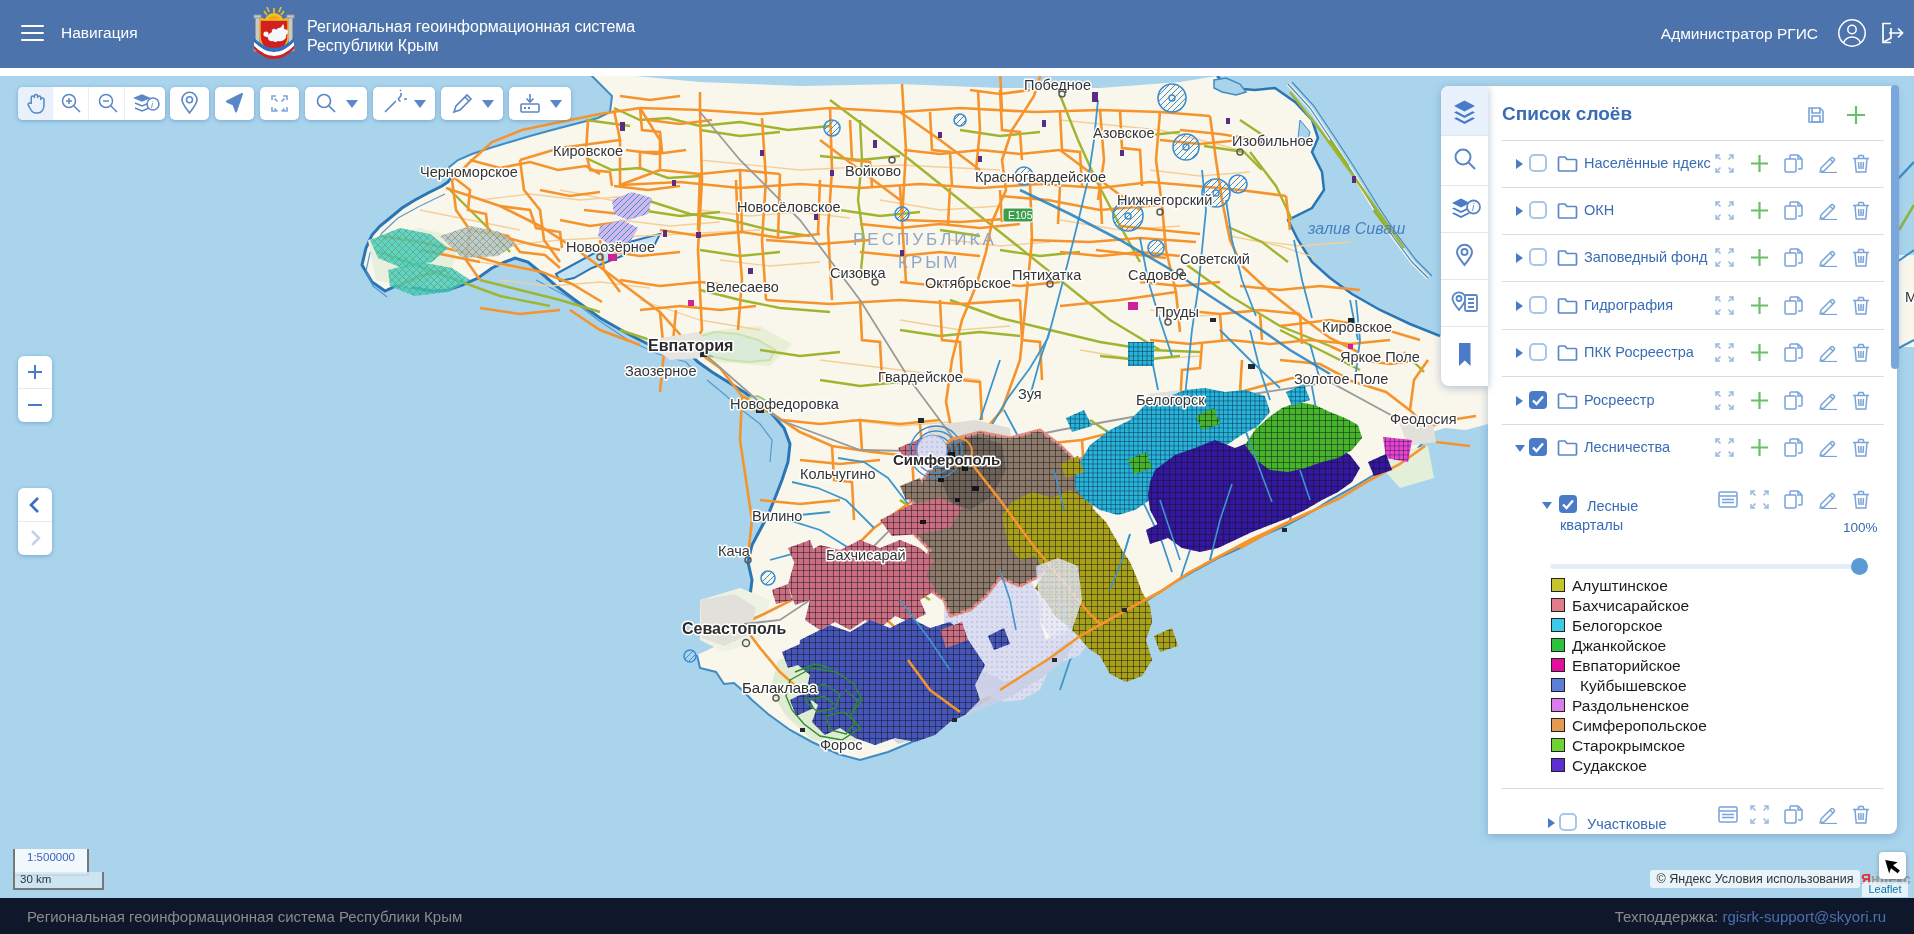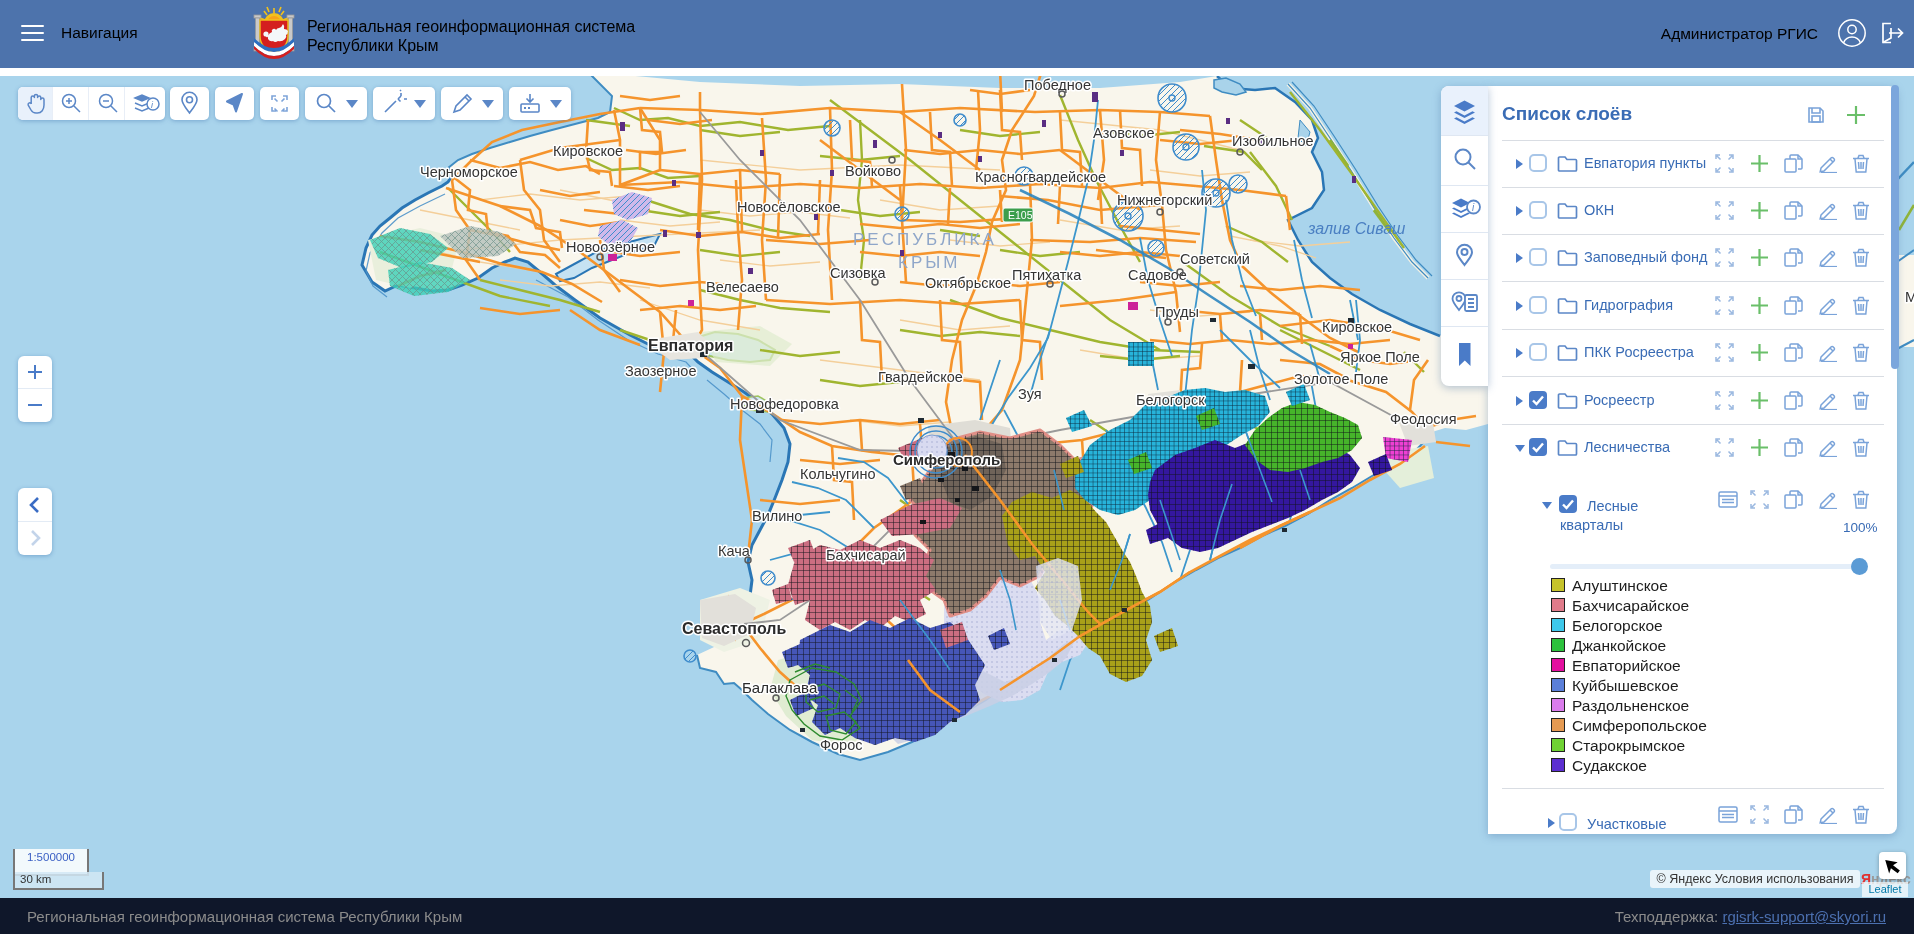--- a/index.html
+++ b/index.html
@@ -4,21 +4,21 @@
 <style>
 *{margin:0;padding:0;box-sizing:border-box}
 html,body{width:1914px;height:934px;overflow:hidden;font-family:"Liberation Sans",sans-serif}
 #header{position:absolute;left:0;top:0;width:1914px;height:68px;background:#4d73ac;z-index:40}
 #map{position:absolute;left:0;top:68px;width:1914px;height:830px;background:#a9d4ec}
 #whitestrip{position:absolute;left:0;top:68px;width:1914px;height:8px;background:#fff;z-index:2}
 #footer{position:absolute;left:0;top:898px;width:1914px;height:39px;background:#0f172a;z-index:40}
 .ftxt{position:absolute;top:10px;font-size:15px;color:#8b8b8b}
 #hamb{position:absolute;left:21px;top:25px;width:23px;height:17px}
 #hamb div{height:2px;background:#fff;margin-bottom:5px;border-radius:1px}
-.htxt{position:absolute;color:#000000;font-size:15px}
+.htxt{position:absolute;color:#ffffff;font-size:15px}
 #maptools{position:absolute;z-index:10}
 .tbtn{position:absolute;top:87px;height:33px;background:#fff;border-radius:5px;box-shadow:0 1px 4px rgba(60,110,170,.45)}
 .tseg{position:absolute;top:0;height:33px;border-left:1px solid #e8eef7}
 svg text{font-family:"Liberation Sans",sans-serif}
 #panel{position:absolute;left:1488px;top:86px;width:409px;height:748px;background:#fff;border-radius:0 8px 8px 0;box-shadow:0 2px 8px rgba(70,110,160,.4);z-index:20}
 #strip{position:absolute;left:1441px;top:86px;width:47px;height:300px;background:#fff;border-radius:8px 0 0 8px;box-shadow:0 2px 8px rgba(70,110,160,.4);z-index:21}
 .scell{position:absolute;left:0;width:47px;height:50px;border-bottom:1px solid #dfe7f2}
 .prow-sep{position:absolute;left:14px;width:382px;height:1px;background:#d9dde3}
 .plbl{position:absolute;color:#3a6cb5;font-size:14.5px}
 .ltxt{position:absolute;color:#1c1c1c;font-size:15.5px}
@@ -727,21 +727,21 @@
       <path d="M6.5,25 a9,9 0 0 1 17,0"></path>
   </svg>
   <svg style="position:absolute;left:1881px;top:22px" width="24" height="22" viewBox="0 0 24 22" fill="none" stroke="#fff" stroke-width="1.7">
     <path d="M10,1.5 h-8 v19 h8"></path>
       <path d="M2,20.5 L10,16 v-10"></path>
       <path d="M8,11 h13 M17,6.5 l4.5,4.5 -4.5,4.5"></path>
   </svg>
 </div>
 <div id="footer">
   <div class="ftxt" style="left:27px">Региональная геоинформационная система Республики Крым</div>
-  <div class="ftxt" style="right:28px">Техподдержка: <span style="color:#4c70b0;text-decoration:underline">rgisrk-support@skyori.ru</span></div>
+  <div class="ftxt" style="right:28px">Техподдержка: <span style="color:#4c70b0;">rgisrk-support@skyori.ru</span></div>
 </div>
 <div id="strip">
   <div class="scell" style="top:0;background:#e9f1fc;border-radius:8px 0 0 0">
     <svg width="47" height="50" viewBox="0 0 47 50">
         <g fill="#4a7bc8">
           <path d="M13,20 l10.5,-5.5 10.5,5.5 -10.5,5.5 Z"></path>
           <path d="M13,26.5 l10.5,5.5 10.5,-5.5 l-2.5,-1.3 -8,4.2 -8,-4.2 Z"></path>
           <path d="M13,32.5 l10.5,5.5 10.5,-5.5 l-2.5,-1.3 -8,4.2 -8,-4.2 Z"></path>
         </g>
       </svg>
@@ -783,21 +783,21 @@
   <svg style="position:absolute;left:357px;top:18px" width="22" height="22" viewBox="0 0 22 22" stroke="#6abf69" stroke-width="2.2" fill="none">
       <path d="M11,2 v18 M2,11 h18"></path>
     </svg>
   <svg style="position:absolute;left:26px;top:72px" width="10" height="12" viewBox="0 0 10 12">
       <path d="M2,1 v10 l7,-5 Z" fill="#4a7bc8"></path>
     </svg>
   <div style="position:absolute;left:41px;top:68px;width:18px;height:18px;background:#fff;border:2px solid #a8c6e8;border-radius:5px"></div>
   <svg style="position:absolute;left:69px;top:69px" width="21" height="17" viewBox="0 0 21 17" fill="none" stroke="#5b87c7" stroke-width="1.7">
       <path d="M1.5,15 v-12 a1,1 0 0 1 1,-1 h5.5 l2,2.5 h8.5 a1,1 0 0 1 1,1 v9.5 a1,1 0 0 1 -1,1 h-16 a1,1 0 0 1 -1,-1 Z"></path>
     </svg>
-  <div class="plbl" style="left:96px;top:69px">Евпатория пункты</div>
+  <div class="plbl" style="left:96px;top:69px">Населённые ндекс</div>
   <svg style="position:absolute;left:227px;top:68px" width="19" height="19" viewBox="0 0 19 19" fill="none" stroke="#9ab8e0" stroke-width="1.5">
       <path d="M1,5 V1 h4 M2,2 l3.5,3.5"></path>
       <path d="M14,1 h4 v4 M17,2 l-3.5,3.5"></path>
       <path d="M1,14 v4 h4 M2,17 l3.5,-3.5"></path>
       <path d="M18,14 v4 h-4 M17,17 l-3.5,-3.5"></path>
     </svg>
   <svg style="position:absolute;left:262px;top:68px" width="19" height="19" viewBox="0 0 19 19" stroke="#6abf69" stroke-width="2.2" fill="none">
       <path d="M9.5,1 v17 M1,9.5 h17"></path>
     </svg>
   <svg style="position:absolute;left:296px;top:68px" width="19" height="19" viewBox="0 0 19 19" fill="none" stroke="#7aa3d9" stroke-width="1.5">
@@ -1058,21 +1058,21 @@
   <div class="ltxt" style="left:84px;top:491px">Алуштинское</div>
   <div style="position:absolute;left:63px;top:512px;width:14px;height:14px;background:#e07b8a;border:1px solid #222"></div>
   <div class="ltxt" style="left:84px;top:511px">Бахчисарайское</div>
   <div style="position:absolute;left:63px;top:532px;width:14px;height:14px;background:#3ec8ea;border:1px solid #222"></div>
   <div class="ltxt" style="left:84px;top:531px">Белогорское</div>
   <div style="position:absolute;left:63px;top:552px;width:14px;height:14px;background:#2dc23d;border:1px solid #222"></div>
   <div class="ltxt" style="left:84px;top:551px">Джанкойское</div>
   <div style="position:absolute;left:63px;top:572px;width:14px;height:14px;background:#e3109f;border:1px solid #222"></div>
   <div class="ltxt" style="left:84px;top:571px">Евпаторийское</div>
   <div style="position:absolute;left:63px;top:592px;width:14px;height:14px;background:#5b7fd9;border:1px solid #222"></div>
-  <div class="ltxt" style="left:84px;top:591px">Куйбышевское</div>
+  <div class="ltxt" style="left:92px;top:591px">Куйбышевское</div>
   <div style="position:absolute;left:63px;top:612px;width:14px;height:14px;background:#da7cec;border:1px solid #222"></div>
   <div class="ltxt" style="left:84px;top:611px">Раздольненское</div>
   <div style="position:absolute;left:63px;top:632px;width:14px;height:14px;background:#e59a52;border:1px solid #222"></div>
   <div class="ltxt" style="left:84px;top:631px">Симферопольское</div>
   <div style="position:absolute;left:63px;top:652px;width:14px;height:14px;background:#6fd233;border:1px solid #222"></div>
   <div class="ltxt" style="left:84px;top:651px">Старокрымское</div>
   <div style="position:absolute;left:63px;top:672px;width:14px;height:14px;background:#5c2fd0;border:1px solid #222"></div>
   <div class="ltxt" style="left:84px;top:671px">Судакское</div>
   <div class="prow-sep" style="top:702px"></div>
   <svg style="position:absolute;left:230px;top:720px" width="20" height="17" viewBox="0 0 20 17" fill="none" stroke="#7aa3d9" stroke-width="1.5">

